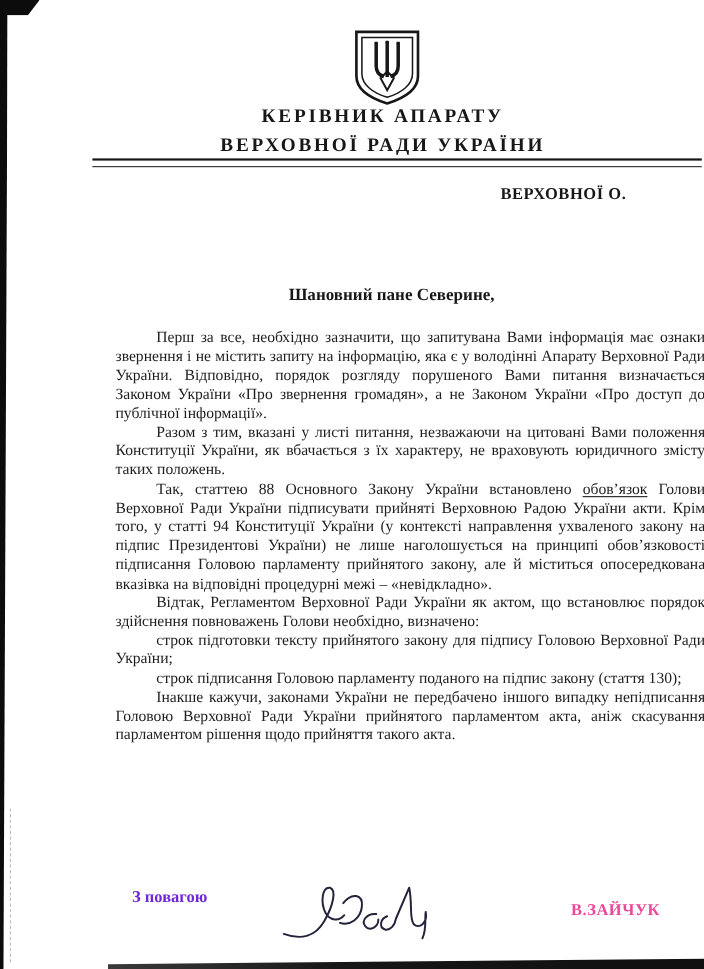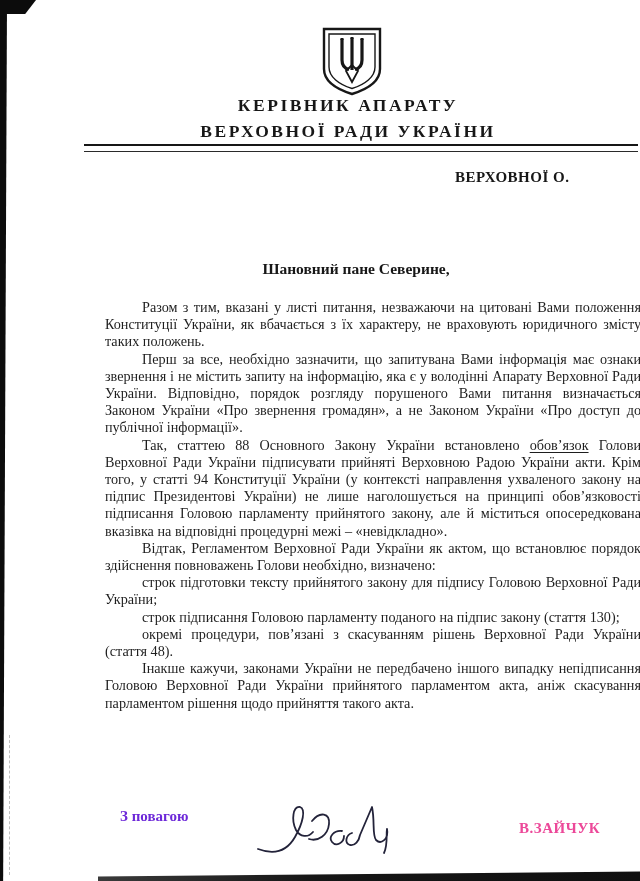--- a/index.html
+++ b/index.html
@@ -82,27 +82,26 @@
   <div>КЕРІВНИК АПАРАТУ</div>
   <div>ВЕРХОВНОЇ РАДИ УКРАЇНИ</div>
 </div>
 
 <div class="rule-double"></div>
 
 <div class="addressee">ВЕРХОВНОЇ О.</div>
 
 <div class="body-col">
   <div class="salutation">Шановний пане Северине,</div>
+  <p>Перш за все, необхідно зазначити, що запитувана Вами інформація має ознаки звернення і не містить запиту на інформацію, яка є у володінні Апарату Верховної Ради України. Відповідно, порядок розгляду порушеного Вами питання визначається Законом України «Про звернення громадян», а не Законом України «Про доступ до публічної інформації».</p>
   <p>Разом з тим, вказані у листі питання, незважаючи на цитовані Вами положення Конституції України, як вбачається з їх характеру, не враховують юридичного змісту таких положень.</p>
-  <p>Перш за все, необхідно зазначити, що запитувана Вами інформація має ознаки звернення і не містить запиту на інформацію, яка є у володінні Апарату Верховної Ради України. Відповідно, порядок розгляду порушеного Вами питання визначається Законом України «Про звернення громадян», а не Законом України «Про доступ до публічної інформації».</p>
   <p><span>Так, статтею 88 Основного Закону України встановлено </span><span class="u">обов’язок</span><span> Голови Верховної Ради України підписувати прийняті Верховною Радою України акти. Крім того, у статті 94 Конституції України (у контексті направлення ухваленого закону на підпис Президентові України) не лише наголошується на принципі обов’язковості підписання Головою парламенту прийнятого закону, але й міститься опосередкована вказівка на відповідні процедурні межі – «невідкладно».</span></p>
   <p>Відтак, Регламентом Верховної Ради України як актом, що встановлює порядок здійснення повноважень Голови необхідно, визначено:</p>
   <p>строк підготовки тексту прийнятого закону для підпису Головою Верховної Ради України;</p>
   <p>строк підписання Головою парламенту поданого на підпис закону (стаття 130);</p>
-  <p>окремі процедури, пов’язані з скасуванням рішень Верховної Ради України (стаття 48).</p>
   <p>Інакше кажучи, законами України не передбачено іншого випадку непідписання Головою Верховної Ради України прийнятого парламентом акта, аніж скасування парламентом рішення щодо прийняття такого акта.</p>
 </div>
 
 <div class="valediction">З повагою</div>
 
 <div class="signature">
   <svg width="176" height="62" viewBox="0 0 176 62" fill="none" xmlns="http://www.w3.org/2000/svg">
     <path d="M2 50 C18 56 31 52 39 38 C47 24 50 10 44 8 C37 7 35 21 40 31 C44 38 52 39 57 33" stroke="#23233a" stroke-width="1.8" stroke-linecap="round" fill="none"></path>
     <path d="M56 22 C64 12 74 14 73 25 C72 36 62 43 53 40" stroke="#23233a" stroke-width="1.8" stroke-linecap="round" fill="none"></path>
     <path d="M86 32 C78 31 72 38 76 43 C80 48 88 44 88 37" stroke="#23233a" stroke-width="1.8" stroke-linecap="round" fill="none"></path>

